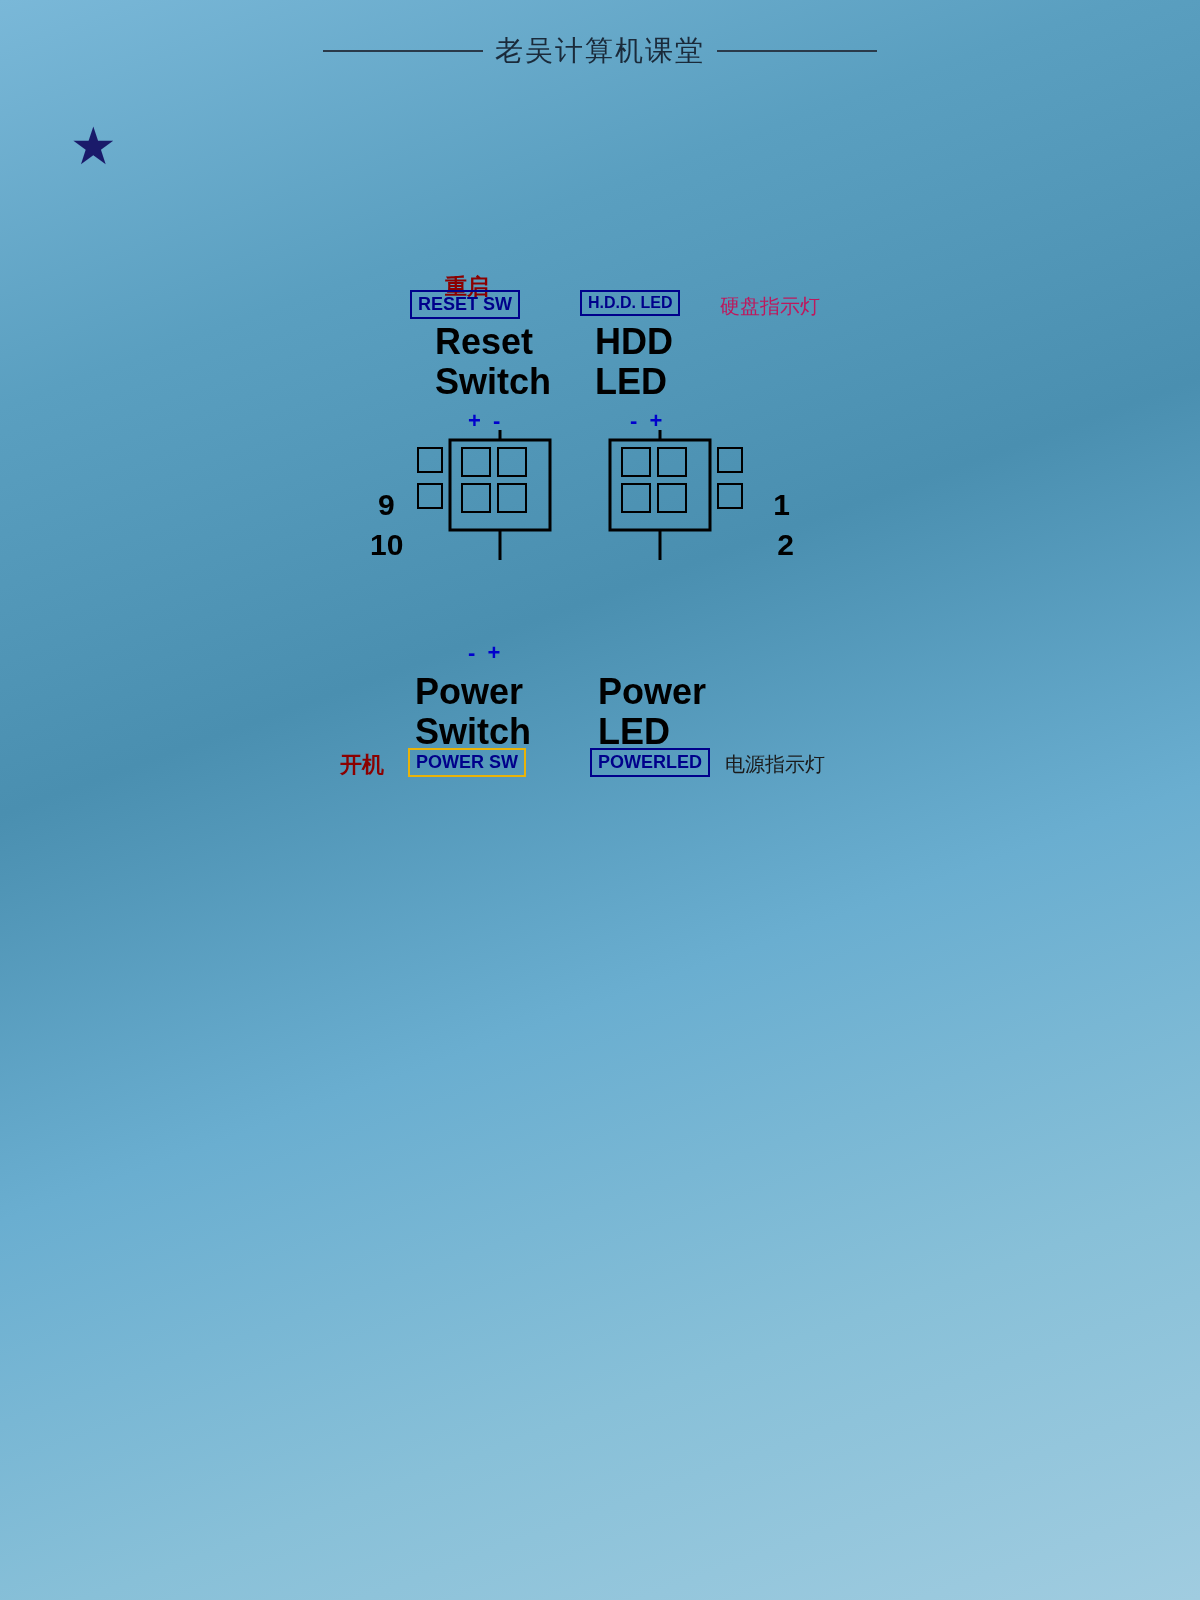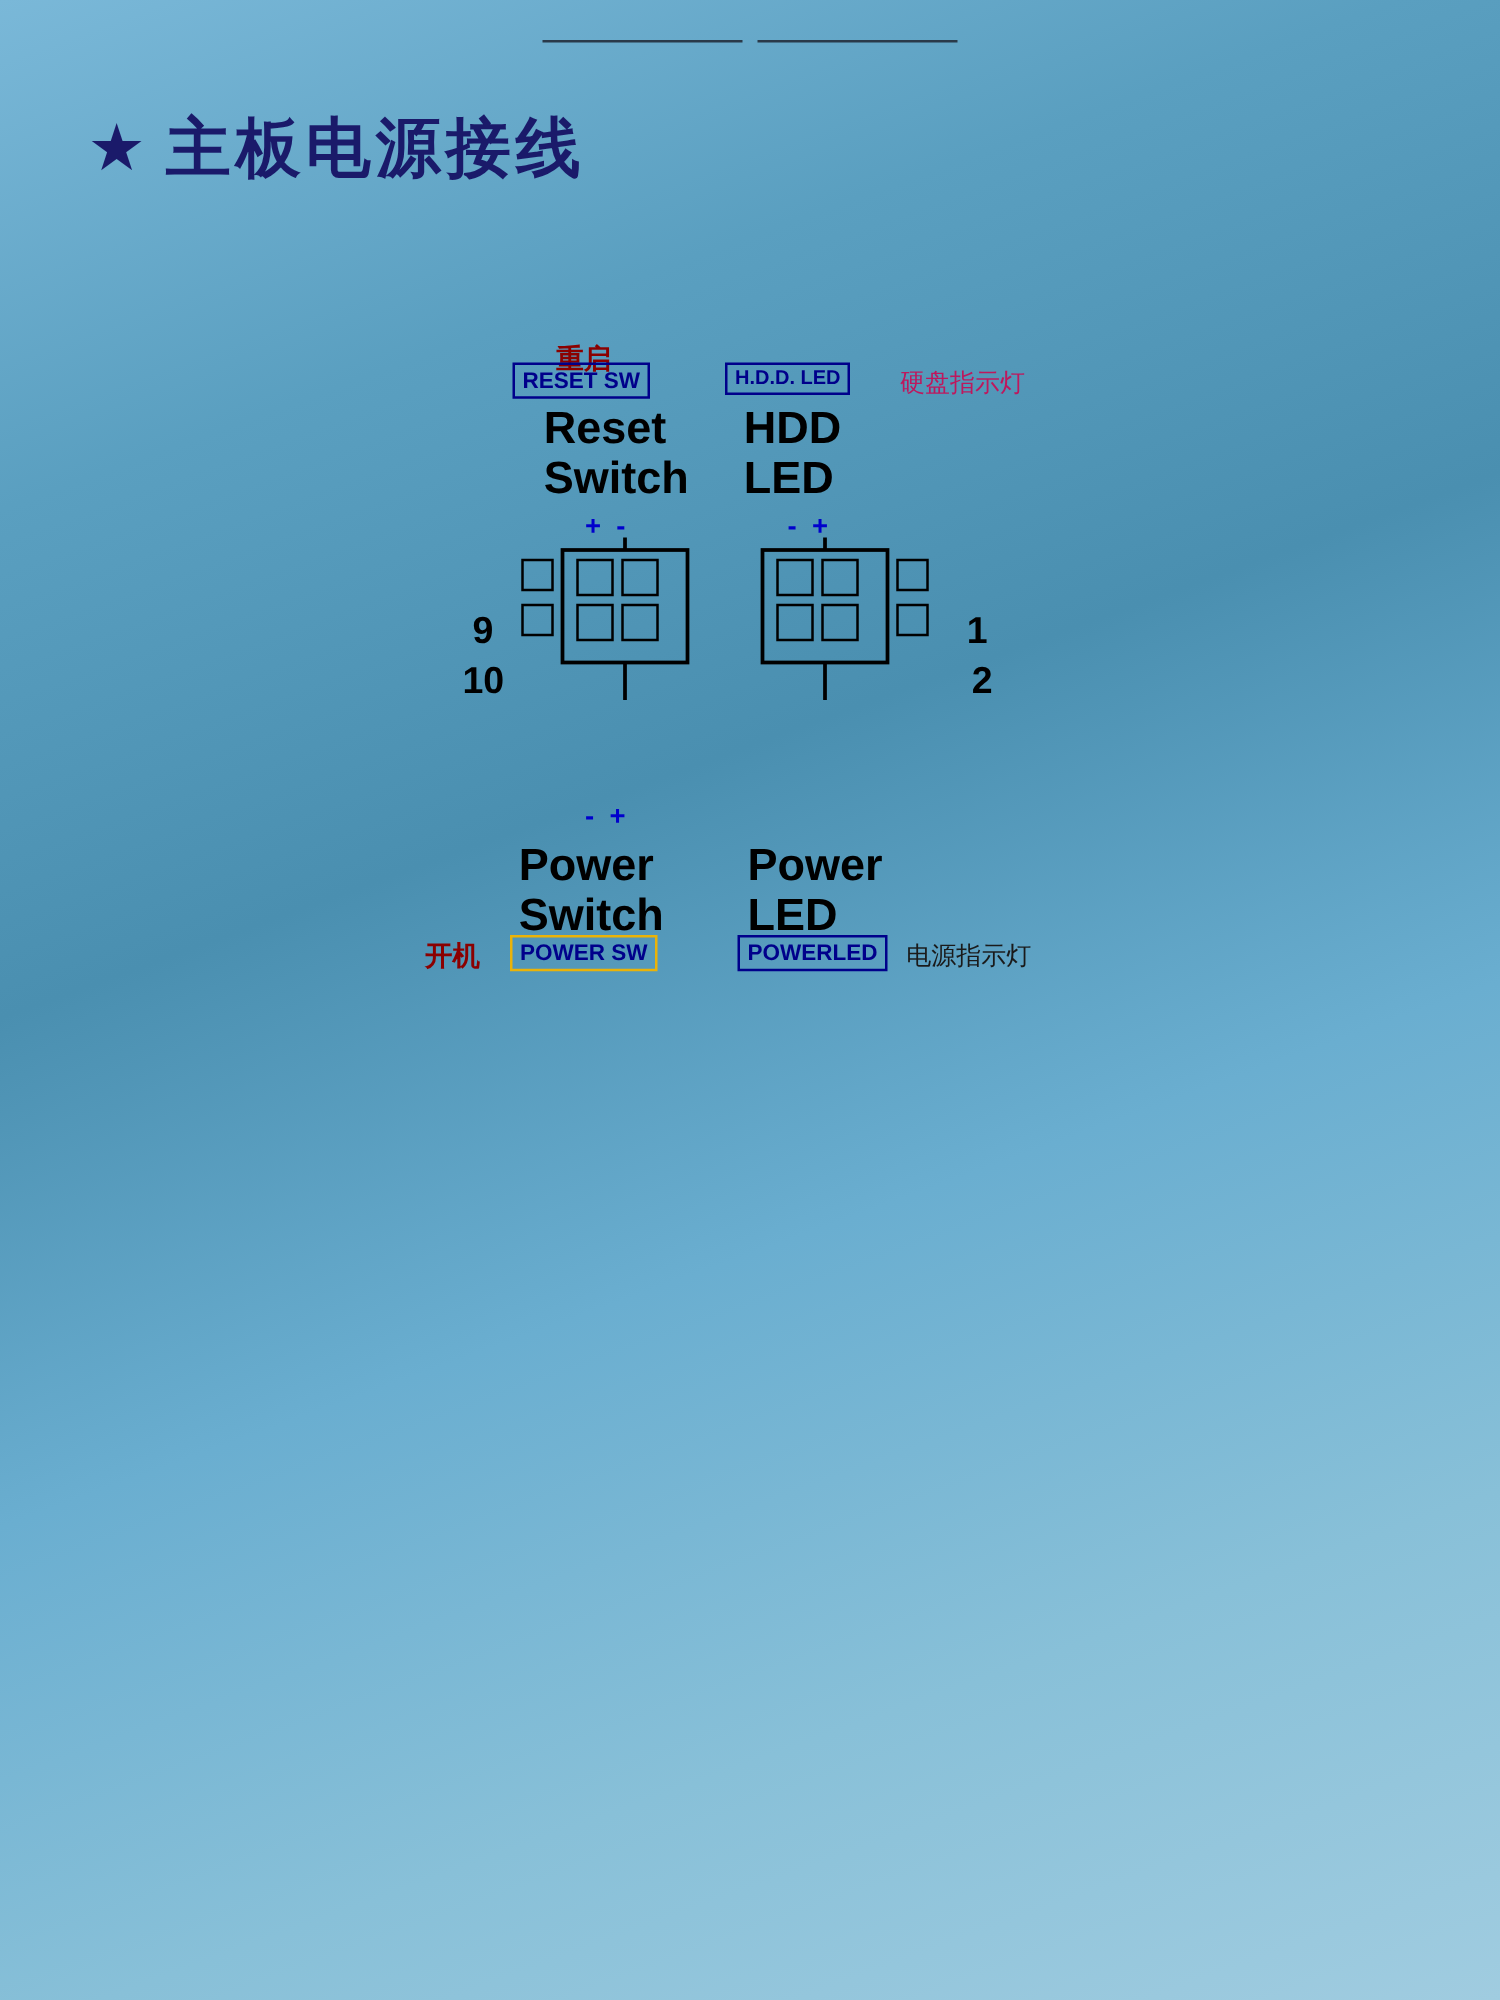--- a/index.html
+++ b/index.html
@@ -260,26 +260,26 @@
       font-size: 20px;
       color: #1a1a1a;
       font-weight: normal;
     }
   </style>
 </head>
 <body>
 
 <div class="header-line">
   <div class="header-line-bar"></div>
+  <span class="header-title">老吴计算机课堂</span>
   <div class="header-line-bar"></div>
 </div>
 
 <div class="page-title">
   <span class="star-icon">★</span>
-  <span class="title-text">主板电源接线</span>
 </div>
 
 <div class="diagram-container">
   <div class="connector-diagram">
 
     <div class="label-chongqi">重启</div>
     <div class="label-reset-sw">RESET SW</div>
     <div class="label-hdd-led">H.D.D. LED</div>
     <div class="label-yingpan">硬盘指示灯</div>
 

